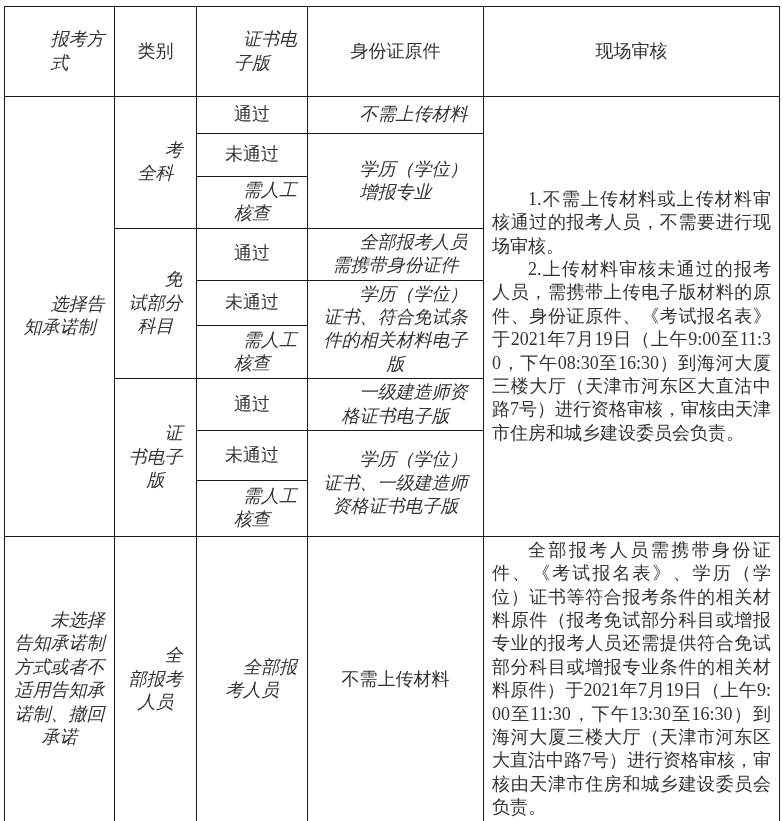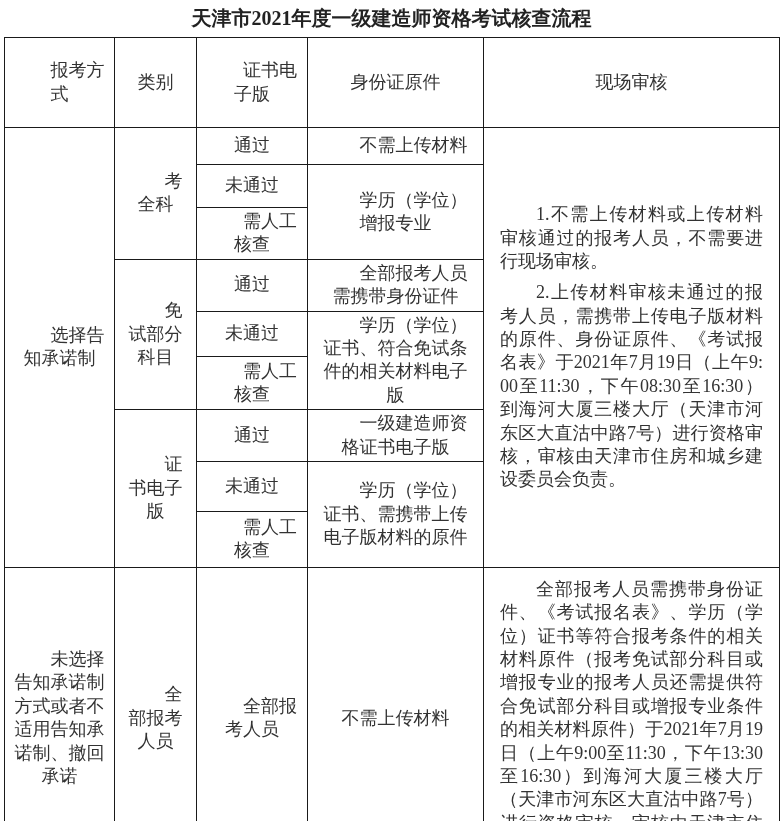--- a/index.html
+++ b/index.html
@@ -37,48 +37,47 @@
     font-weight: normal;
     line-height: 1.3;
     text-align: center;
     vertical-align: middle;
     padding: 2px 8px;
     box-sizing: border-box;
     overflow: hidden;
     word-break: break-all;
   }
   
-  .ind { text-indent: 2em; }
+  .ind { text-indent: 2em; font-style: italic; }
   td.onsite {
     text-align: justify;
     padding: 4px 7px;
   }
   td.onsite p {
-    margin: 8px;
+    margin: 0;
     text-indent: 2em;
     text-align: justify;
   }
   tr.h-header   { height: 90px; }
   tr.h-pass1    { height: 37px; }
   tr.h-fail1    { height: 43px; }
   tr.h-manual1  { height: 44px; }
   tr.h-pass2    { height: 47px; }
   tr.h-fail2    { height: 44px; }
   tr.h-manual2  { height: 49px; }
   tr.h-pass3    { height: 42px; }
   tr.h-fail3    { height: 50px; }
   tr.h-manual3  { height: 56px; }
   tr.h-bottom   { height: 274px; }
 </style>
 </head>
 <body>
 
 <div class="page">
 
-  <div class="doc-title">天津市2021年度一级建造师资格考试核查流程</div>
 
   <table class="flow">
     <colgroup>
       <col style="width:110px">
       <col style="width:82px">
       <col style="width:111px">
       <col style="width:176px">
       <col style="width:296px">
     </colgroup>
 
@@ -122,21 +121,21 @@
       <td class="ind">需人工核查</td>
     </tr>
 
     <tr class="h-pass3">
       <td rowspan="3" class="ind">证书电子版</td>
       <td>通过</td>
       <td class="ind">一级建造师资格证书电子版</td>
     </tr>
     <tr class="h-fail3">
       <td>未通过</td>
-      <td rowspan="2" class="ind">学历（学位）证书、需携带上传电子版材料的原件</td>
+      <td rowspan="2" class="ind">学历（学位）证书、一级建造师资格证书电子版</td>
     </tr>
     <tr class="h-manual3">
       <td class="ind">需人工核查</td>
     </tr>
 
     <tr class="h-bottom">
       <td class="ind">未选择告知承诺制方式或者不适用告知承诺制、撤回承诺</td>
       <td class="ind">全部报考人员</td>
       <td class="ind">全部报考人员</td>
       <td>不需上传材料</td>

